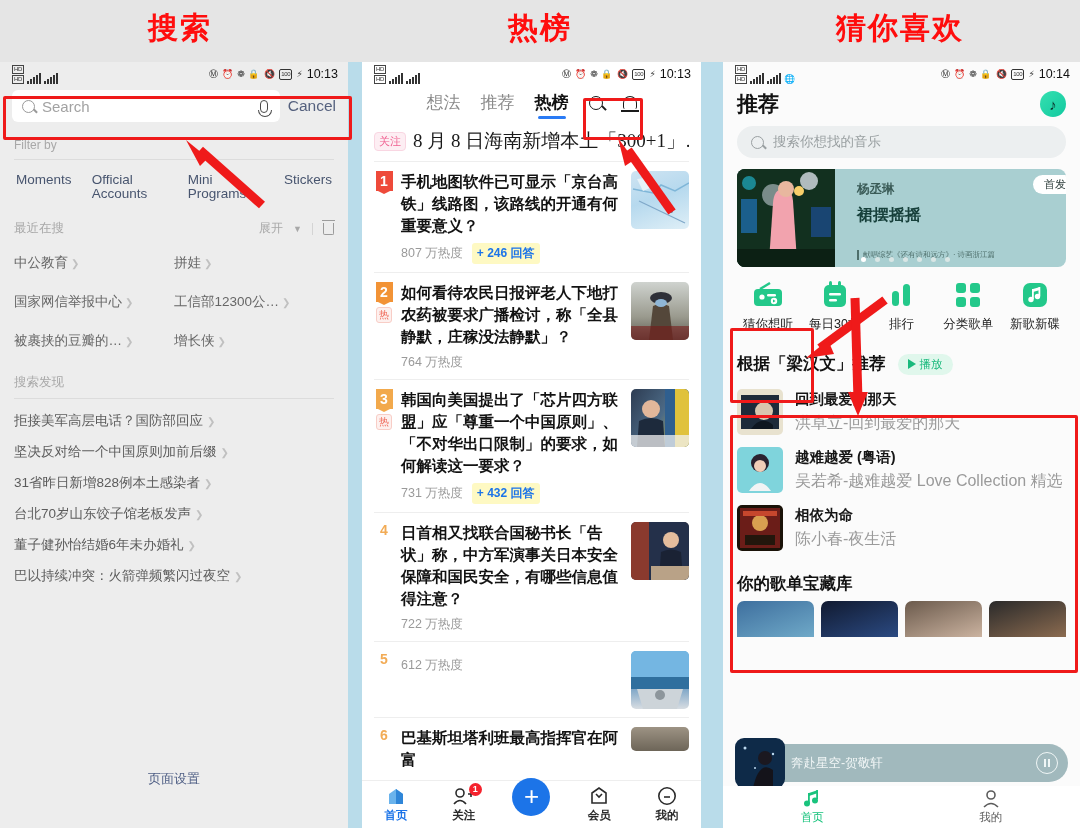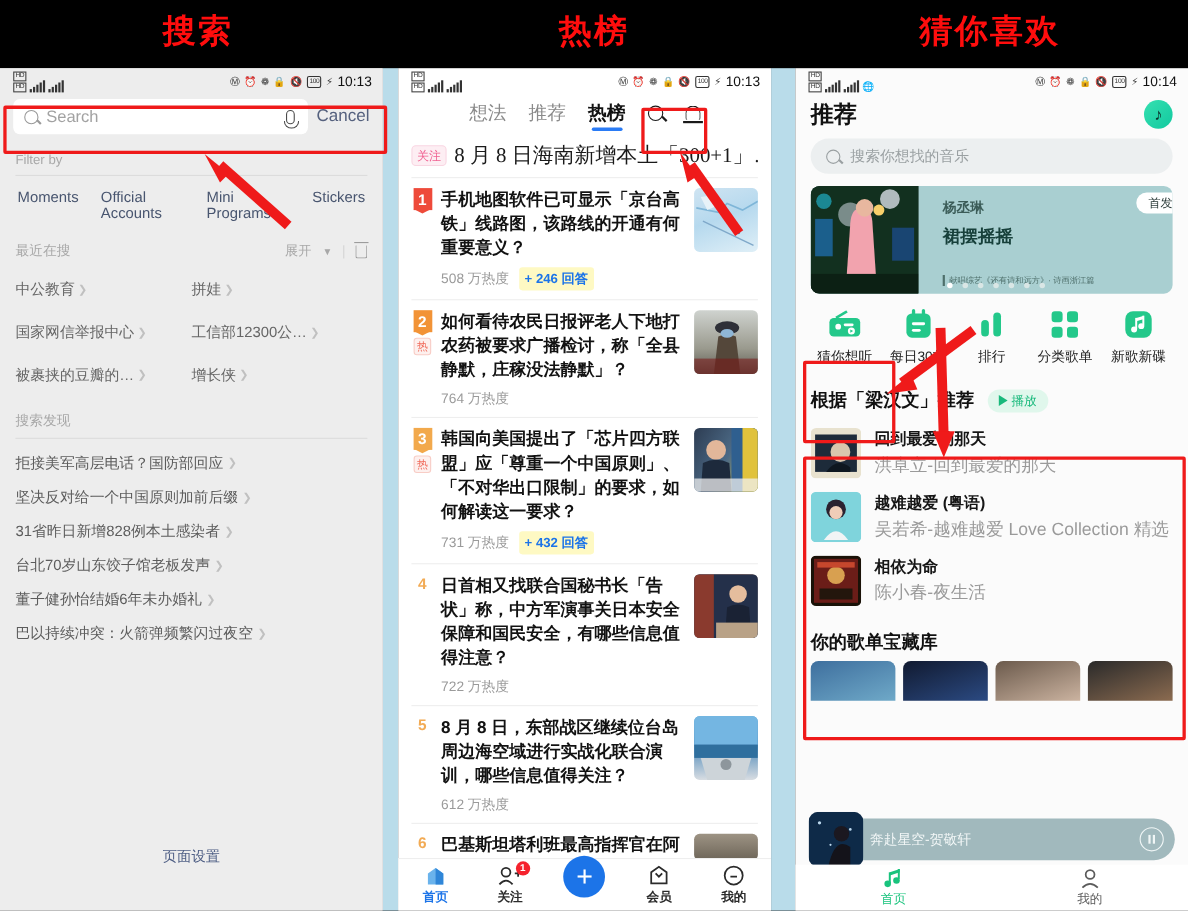--- a/index.html
+++ b/index.html
@@ -5,21 +5,21 @@
   * { box-sizing: border-box; margin:0; padding:0; }
   html,body { width:1080px; height:828px; }
   body {
     font-family: "Liberation Sans", "DejaVu Sans", sans-serif;
     background:#1c1c1c;
     overflow:hidden;
   }
   .screen { position:relative; width:1080px; height:828px; background:#1e1e1e; }
 
   
-  .caption-band { position:absolute; left:0; top:0; width:1080px; height:62px; background:#000000; }
+  .caption-band { position:absolute; left:0; top:0; width:1080px; height:62px; background:#e5e5e5; }
   .caption {
     position:absolute; top:8px; color:#ff0d0d; font-size:30px; font-weight:700;
     font-family:"DejaVu Sans","Liberation Sans",sans-serif; letter-spacing:2px;
     text-align:center;
   }
   .cap1 { left:0; width:360px; }
   .cap2 { left:360px; width:360px; }
   .cap3 { left:720px; width:360px; }
 
   
@@ -358,21 +358,21 @@
     </div>
     <div class="p2sep"></div>
 
     <div class="p2item">
       <div class="p2rank">
         <span class="rk rk1">1</span>
       </div>
       <div class="p2body">
         <div class="p2title">手机地图软件已可显示「京台高铁」线路图，该路线的开通有何重要意义？</div>
         <div class="p2meta">
-          <span class="p2heat">508 万热度</span>
+          <span class="p2heat">807 万热度</span>
           <span class="p2ans">+ 246 回答</span>
         </div>
       </div>
       <div class="p2thumb" style="background:linear-gradient(160deg,#cfe4f2 0%,#b6d9ee 45%,#dfeff7 100%);">
         <svg width="58" height="58" viewBox="0 0 58 58">
             <path d="M2 18 L22 22 L30 14 L44 20 L58 12" stroke="#7fb6d8" stroke-width="1.5" fill="none"></path>
             <path d="M6 8 L20 6 L26 14 L12 20 Z" fill="#e7f2f8"></path>
             <path d="M8 30 L54 52" stroke="#7fa8c9" stroke-width="1.2" fill="none"></path>
             <circle cx="40" cy="40" r="2" fill="#4f7e9e"></circle>
           </svg>
@@ -446,21 +446,20 @@
           </svg>
       </div>
     </div>
     <div class="p2sep"></div>
 
     <div class="p2item">
       <div class="p2rank">
         <span class="rkp">5</span>
       </div>
       <div class="p2body">
-        <div class="p2title">8 月 8 日，东部战区继续位台岛周边海空域进行实战化联合演训，哪些信息值得关注？</div>
         <div class="p2meta">
           <span class="p2heat">612 万热度</span>
         </div>
       </div>
       <div class="p2thumb" style="background:linear-gradient(180deg,#6fb4e0 0%,#3e7fb4 40%,#d8dde2 100%);">
         <svg width="58" height="58" viewBox="0 0 58 58">
             <rect x="0" y="0" width="58" height="26" fill="#74b6e2"></rect>
             <rect x="0" y="26" width="58" height="12" fill="#2f6f9e"></rect>
             <path d="M6 38 h46 l-6 20 h-34 z" fill="#cdd4d9"></path>
             <circle cx="29" cy="44" r="5" fill="#8d969c"></circle>

